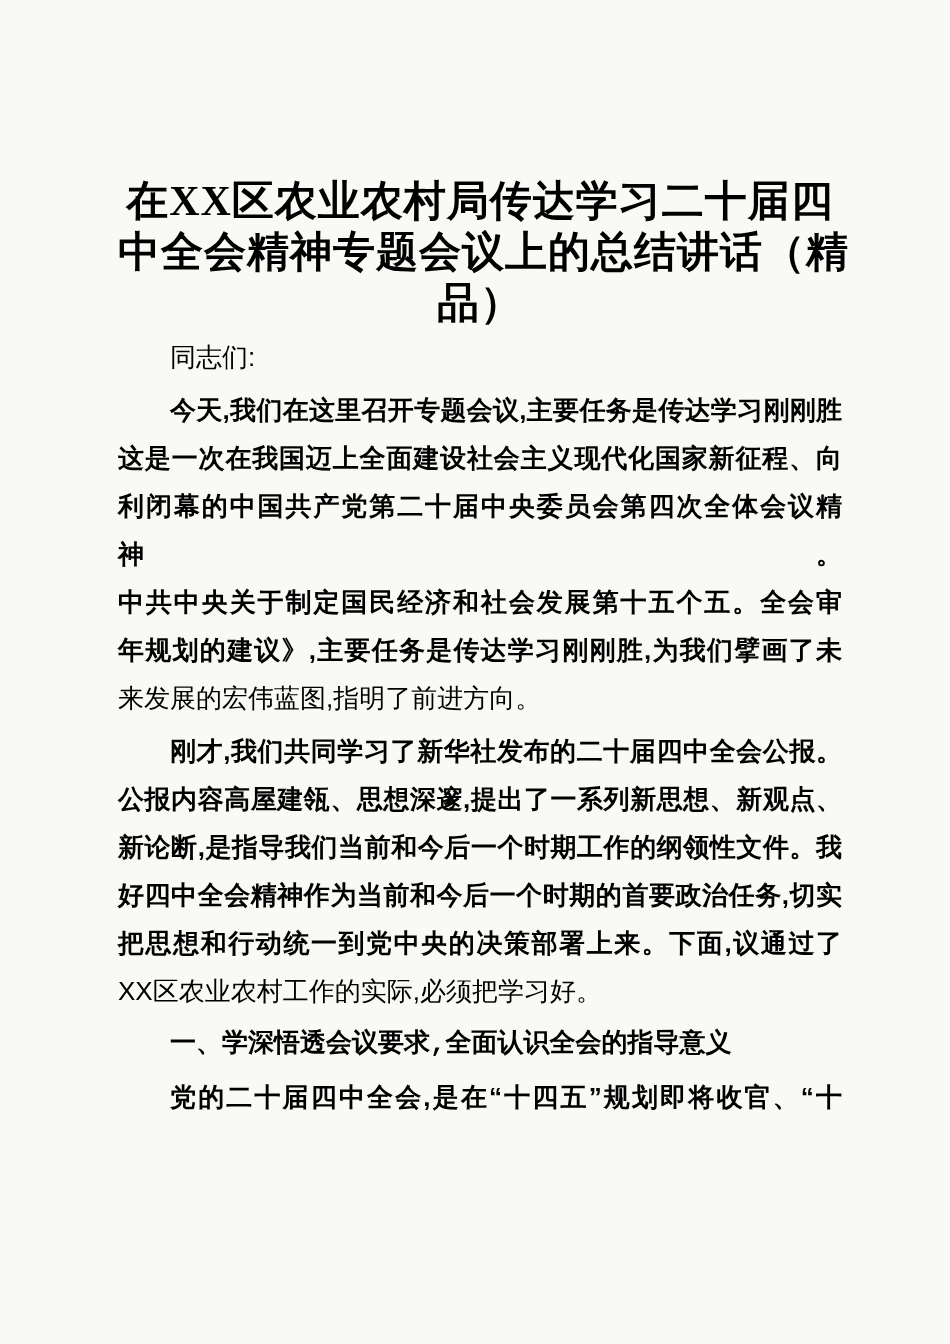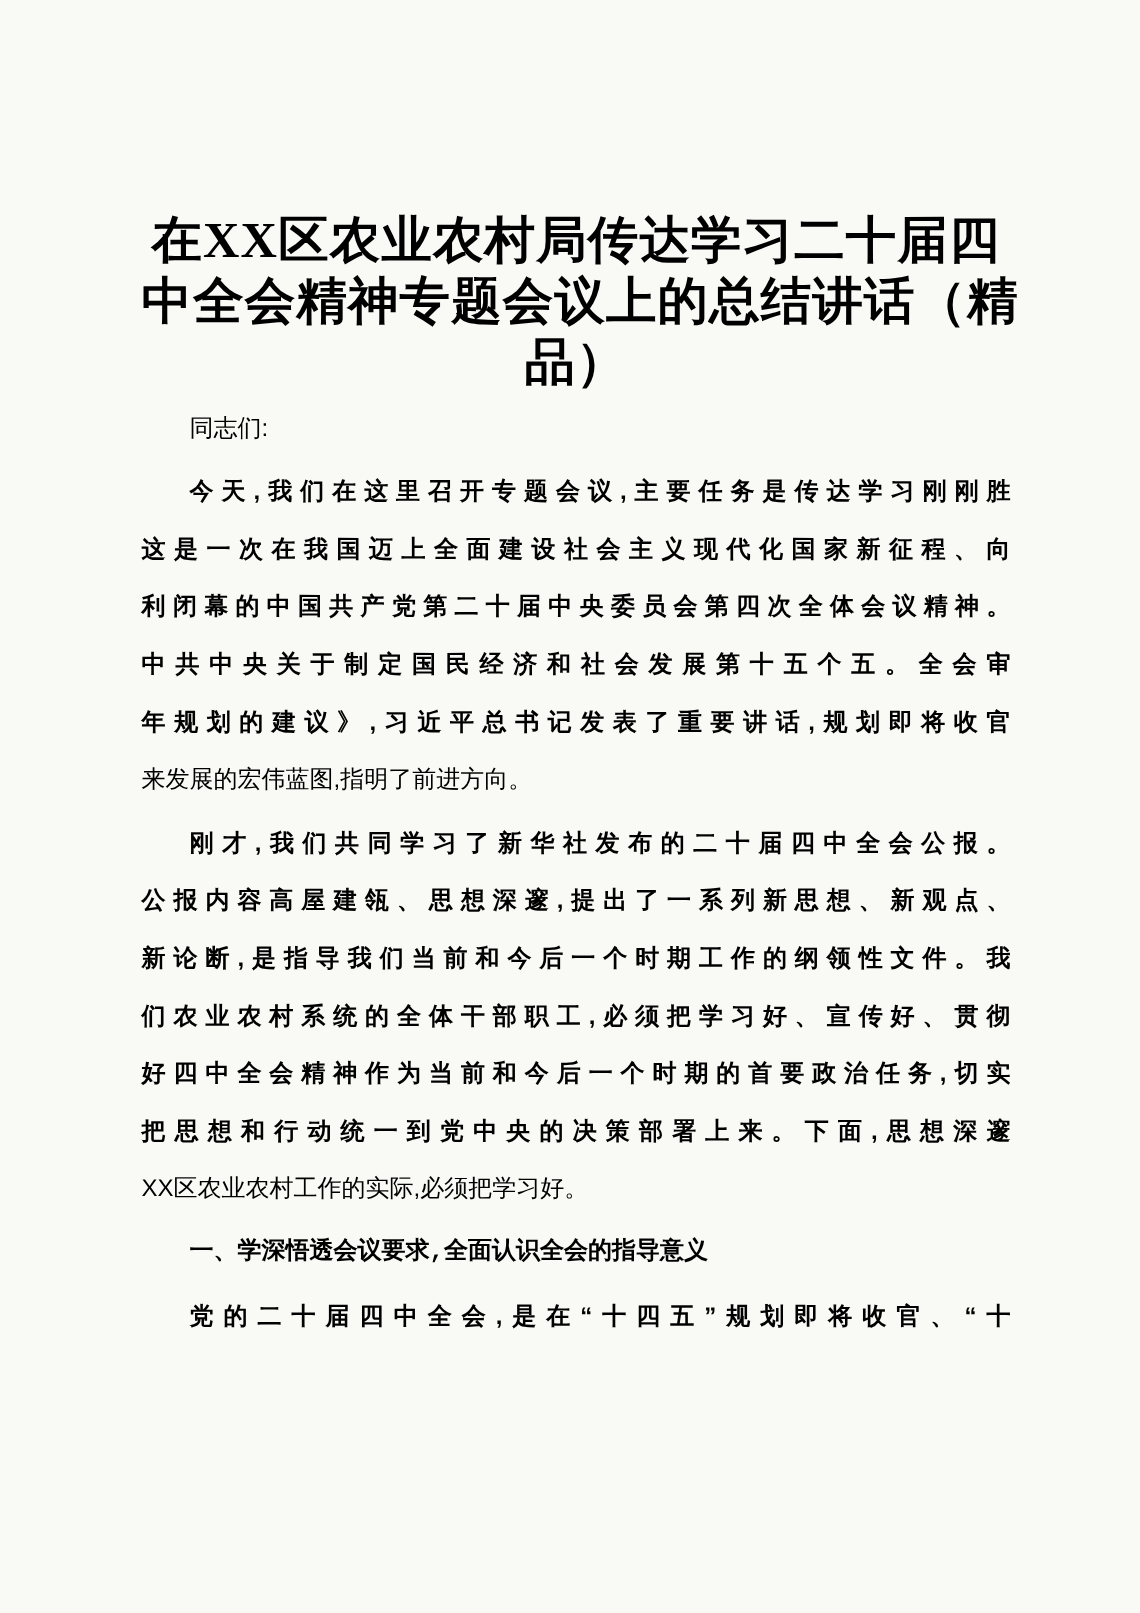--- a/index.html
+++ b/index.html
@@ -29,21 +29,21 @@
     font-weight: bold;
     font-size: 42px;
     line-height: 51px;
     text-align: center;
     letter-spacing: 1px;
   }
   .title-line {
     white-space: nowrap;
   }
   .doc-body {
-    font-size: 20px;
+    font-size: 26px;
     line-height: 48px;
   }
   .para {
     margin: 0 0 5px 0;
   }
   .para.heading {
     font-weight: bold;
     font-family: Liberation Mono, monospace;
   }
   .line {
@@ -70,30 +70,29 @@
       </h1>
     <div class="doc-body">
         <div class="para body">
           <div class="line indent">同志们:</div>
         </div>
         <div class="para body">
           <div class="line indent fill">今天,我们在这里召开专题会议,主要任务是传达学习刚刚胜</div>
           <div class="line fill">这是一次在我国迈上全面建设社会主义现代化国家新征程、向</div>
           <div class="line fill">利闭幕的中国共产党第二十届中央委员会第四次全体会议精神。</div>
           <div class="line fill">中共中央关于制定国民经济和社会发展第十五个五。全会审</div>
-          <div class="line fill">年规划的建议》,习近平总书记发表了重要讲话,规划即将收官</div>
+          <div class="line fill">年规划的建议》,主要任务是传达学习刚刚胜,为我们擘画了未</div>
           <div class="line">来发展的宏伟蓝图,指明了前进方向。</div>
         </div>
         <div class="para body">
           <div class="line indent fill">刚才,我们共同学习了新华社发布的二十届四中全会公报。</div>
           <div class="line fill">公报内容高屋建瓴、思想深邃,提出了一系列新思想、新观点、</div>
           <div class="line fill">新论断,是指导我们当前和今后一个时期工作的纲领性文件。我</div>
-          <div class="line fill">们农业农村系统的全体干部职工,必须把学习好、宣传好、贯彻</div>
           <div class="line fill">好四中全会精神作为当前和今后一个时期的首要政治任务,切实</div>
-          <div class="line fill">把思想和行动统一到党中央的决策部署上来。下面,思想深邃</div>
+          <div class="line fill">把思想和行动统一到党中央的决策部署上来。下面,议通过了</div>
           <div class="line">XX区农业农村工作的实际,必须把学习好。</div>
         </div>
         <div class="para heading">
           <div class="line indent">一、学深悟透会议要求,全面认识全会的指导意义</div>
         </div>
         <div class="para body">
           <div class="line indent fill">党的二十届四中全会,是在“十四五”规划即将收官、“十</div>
         </div>
       </div>
   </div>

